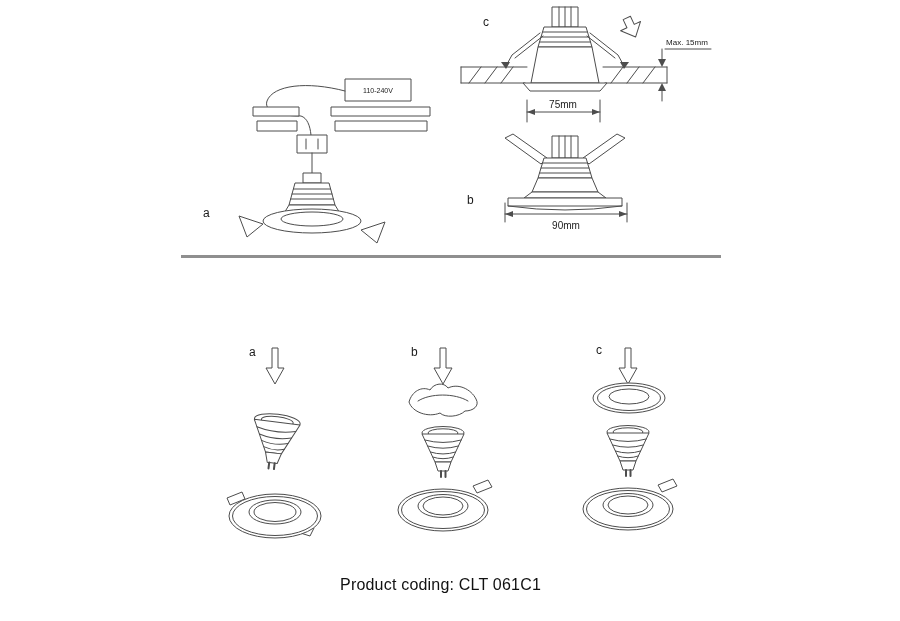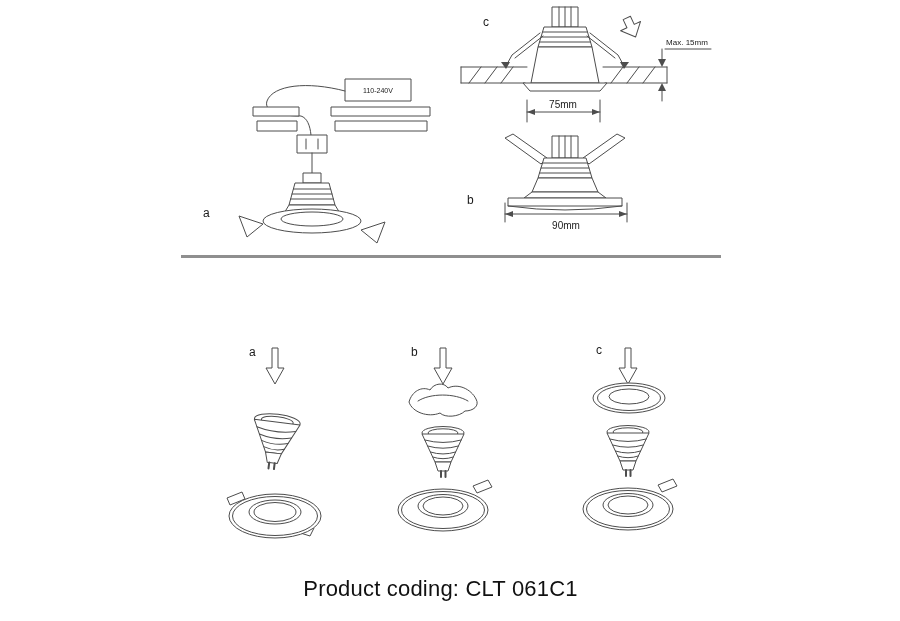--- a/index.html
+++ b/index.html
@@ -2,21 +2,21 @@
 <html><head>
 <meta charset="utf-8">
 <style>
   *{margin:0;padding:0;box-sizing:border-box}
   body{background:#fff}
   .canvas{position:relative;width:900px;height:621px;background:#fff;
           font-family:"Liberation Sans",sans-serif;overflow:hidden}
   .abs{position:absolute}
   .divider{background:#8f8f8f}
   .footer{position:absolute;left:0;top:576px;width:881px;text-align:center;
-          font-size:22px;color:#111;letter-spacing:.2px}
+          font-size:16px;color:#111;letter-spacing:.2px}
   svg{overflow:visible;display:block}
   .ln{fill:none;stroke:#4d4d4d;stroke-width:1;stroke-linecap:round;stroke-linejoin:round}
   .wh{fill:#ffffff;stroke:#4d4d4d;stroke-width:1;stroke-linejoin:round}
   .dk{fill:#4d4d4d;stroke:none}
   text{fill:#1a1a1a;font-family:"Liberation Sans",sans-serif}
   .lbl{font-size:12px}
   .dim{font-size:10px}
   .dims{font-size:8px}
   .tiny{font-size:7px}
 </style>

